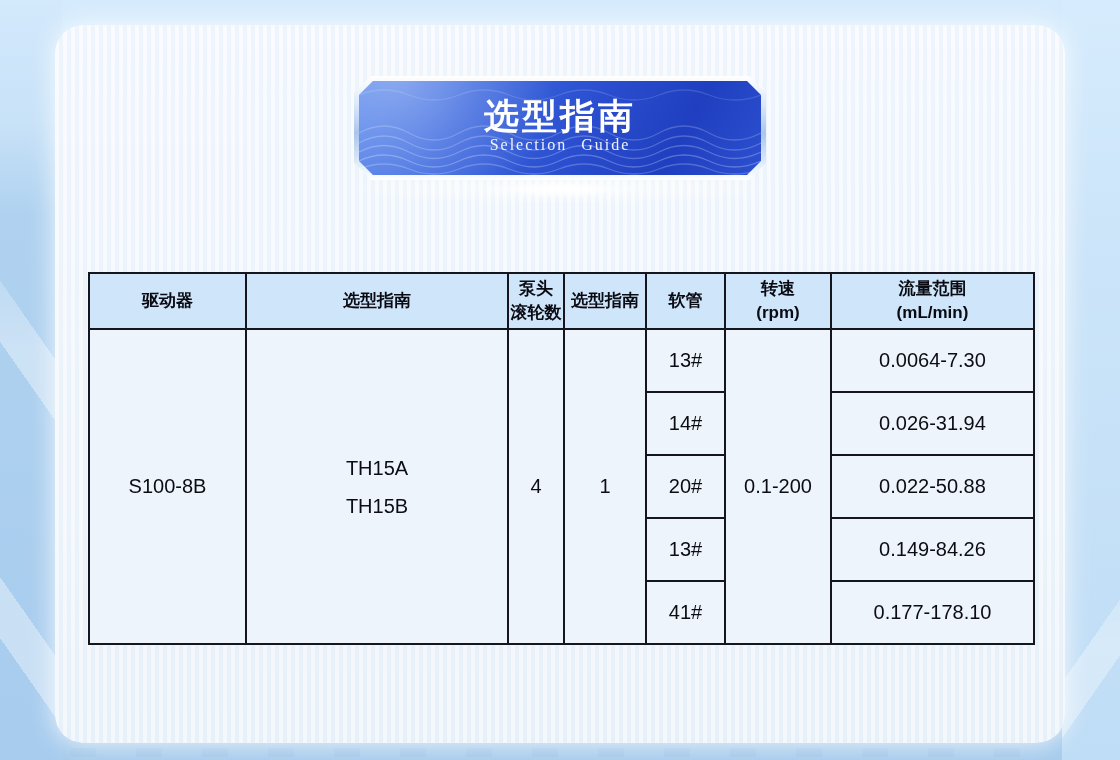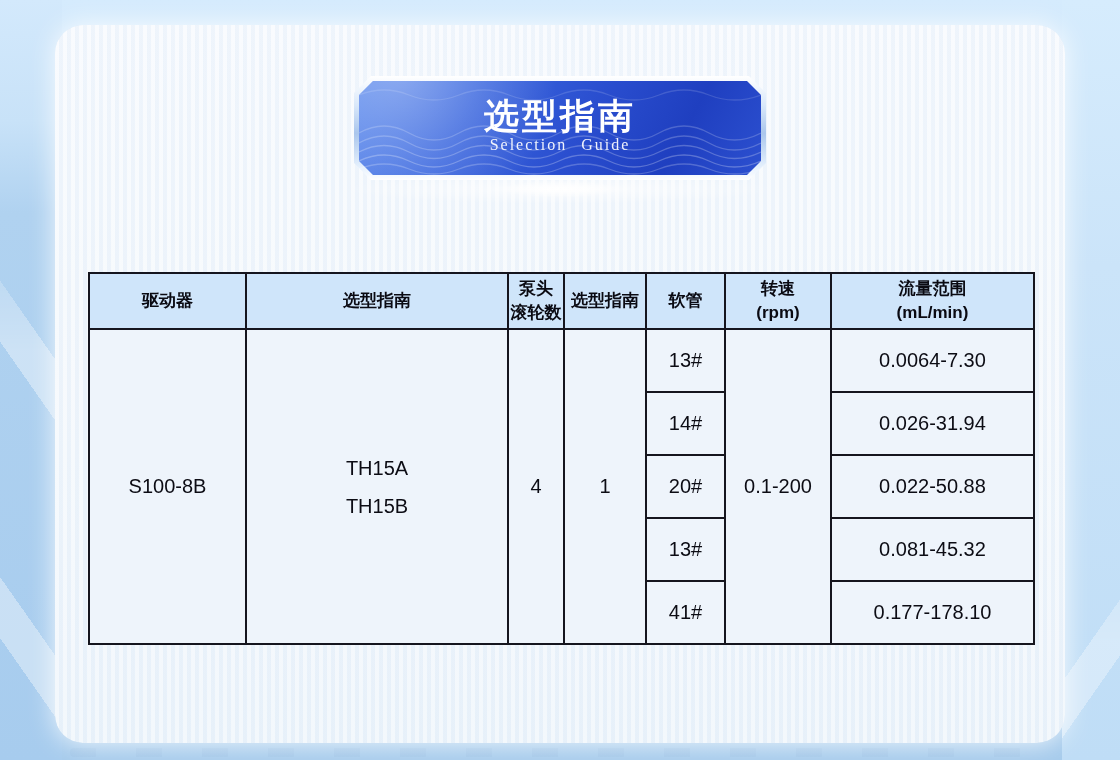--- a/index.html
+++ b/index.html
@@ -171,21 +171,21 @@
       <tr>
         <td>14#</td>
         <td>0.026-31.94</td>
       </tr>
       <tr>
         <td>20#</td>
         <td>0.022-50.88</td>
       </tr>
       <tr>
         <td>13#</td>
-        <td>0.081-45.32</td>
+        <td>0.149-84.26</td>
       </tr>
       <tr>
         <td>41#</td>
         <td>0.177-178.10</td>
       </tr>
     </tbody>
   </table>
 
 </div>
 

